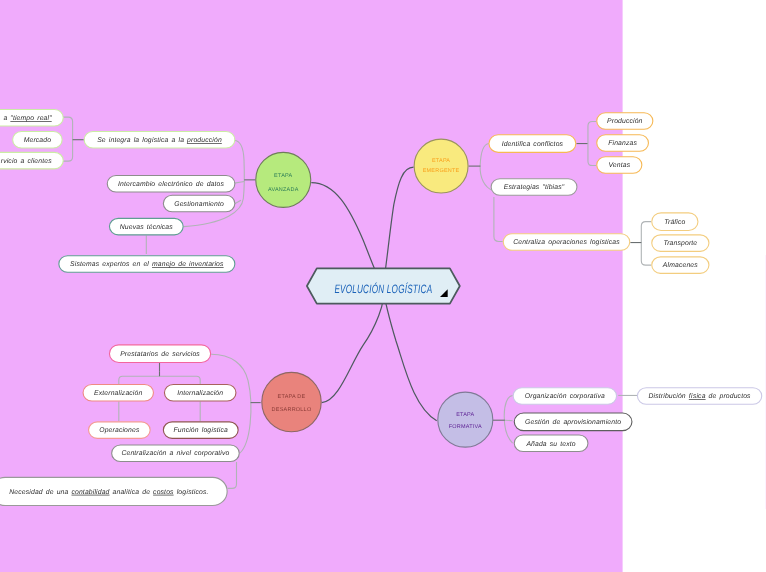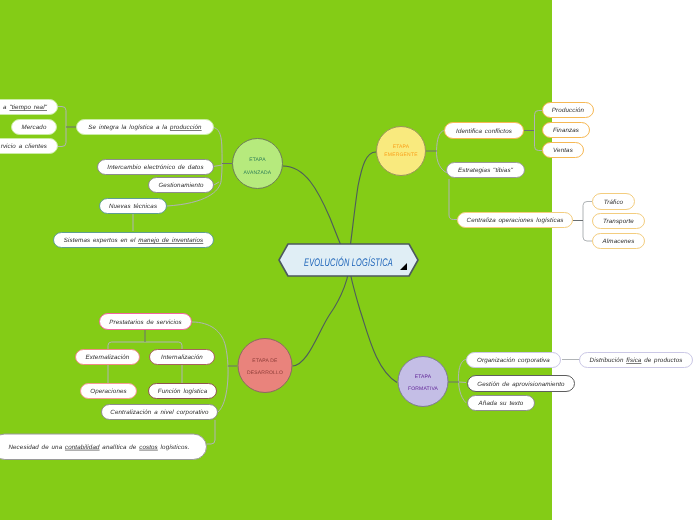--- a/index.html
+++ b/index.html
@@ -1,18 +1,18 @@
 <!DOCTYPE html>
 <html><head>
 <meta charset="utf-8">
 <title>EVOLUCIÓN LOGÍSTICA</title>
 <style>
   html,body{margin:0;padding:0;width:696px;height:520px;background:#ffffff;overflow:hidden;
     -webkit-font-smoothing:antialiased;text-rendering:geometricPrecision;}
-  #canvas{position:relative;width:552px;height:520px;background:#84cc16;}
+  #canvas{position:relative;width:552px;height:520px;background:#f0abfc;padding-left:14px;}
   svg#map{display:block;position:absolute;top:0;left:0;shape-rendering:geometricPrecision;}
   text{-webkit-font-smoothing:antialiased;will-change:opacity;}
   .nodetext{font-family:"Liberation Sans",sans-serif;font-style:italic;font-size:6.2px;fill:#2b2b2b;letter-spacing:0.13px;word-spacing:0.9px;opacity:0.999;}
   .circtext{font-family:"Liberation Sans",sans-serif;font-size:5px;letter-spacing:0.2px;}
   .roottext{font-family:"Liberation Sans",sans-serif;font-style:italic;font-size:11px;fill:#1a62b8;letter-spacing:0.3px;}
 </style>
 </head>
 <body>
 
 <div id="canvas">

